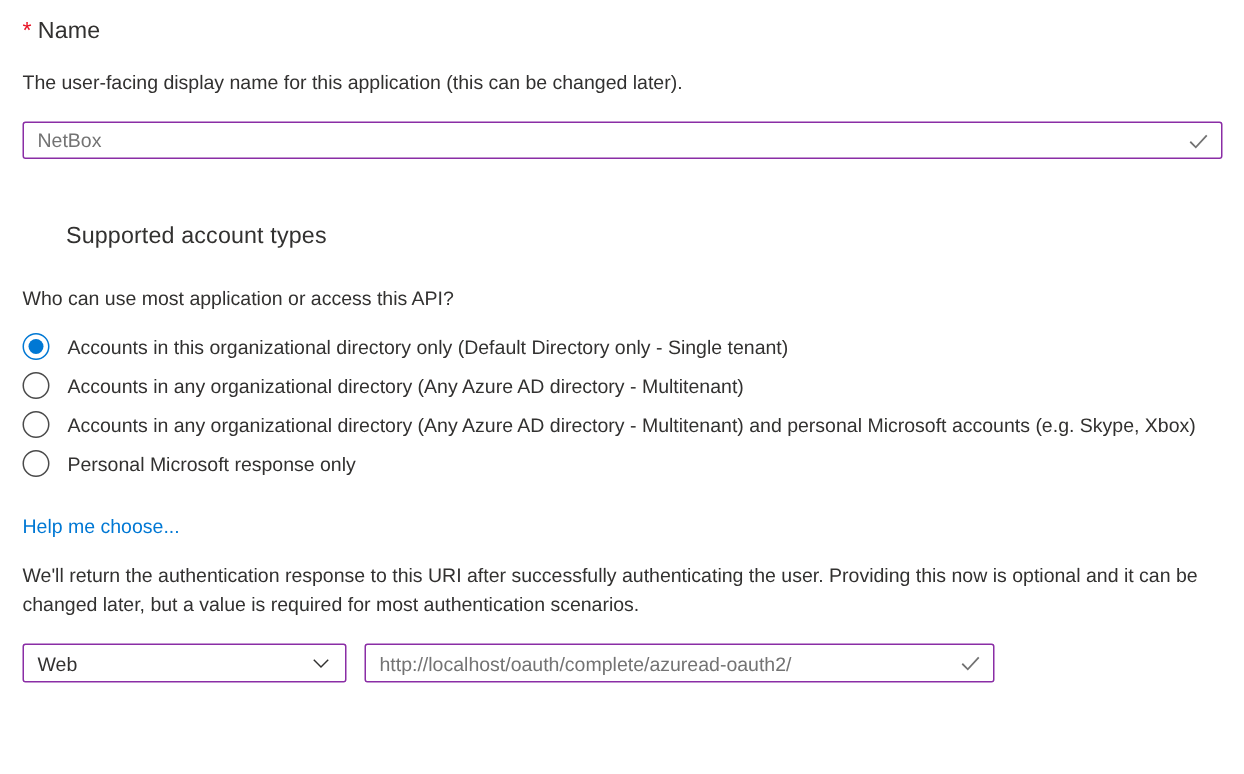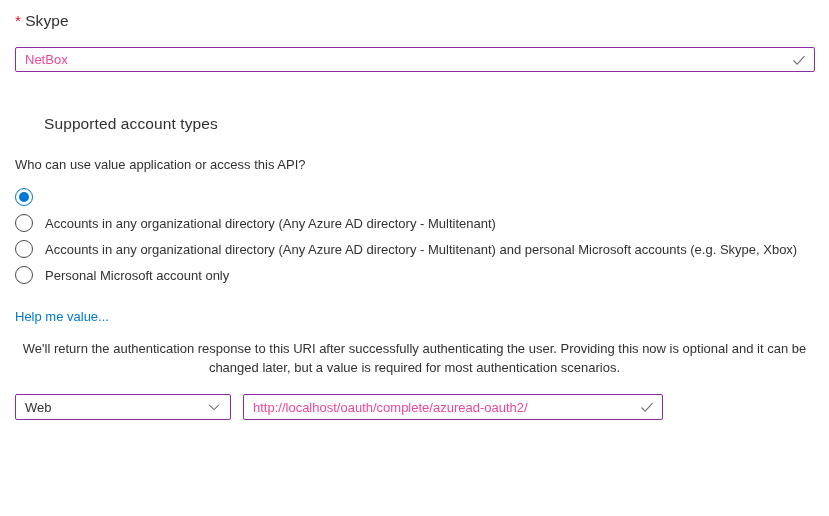--- a/index.html
+++ b/index.html
@@ -43,21 +43,21 @@
     background: #ffffff;
     display: flex;
     align-items: center;
   }
   .input-wrap input {
     flex: 1;
     border: none;
     outline: none;
     font-family: "Liberation Sans", sans-serif;
     font-size: 13px;
-    color: #ec4899;
+    color: #737373;
     padding: 0 26px 0 9px;
     background: transparent;
     height: 100%;
     width: 100%;
   }
   .input-check {
     position: absolute;
     right: 7px;
     top: 50%;
     transform: translateY(-50%);
@@ -105,21 +105,21 @@
     display: inline-block;
     margin-top: 21px;
     font-size: 13px;
     color: #0078d4;
     text-decoration: none;
     cursor: pointer;
   }
 
   
   .redirect-title { margin-top: 49px; }
-  .redirect-desc { margin-top: 14px; max-width: 800px; text-align: center; }
+  .redirect-desc { margin-top: 14px; max-width: 800px; }
   .redirect-row {
     margin-top: 17px;
     display: flex;
     align-items: center;
   }
   .platform-select {
     width: 216px;
     height: 26px;
     border: 1.5px solid #8a2da5;
     border-radius: 2px;
@@ -139,57 +139,59 @@
   }
   .icon { display: inline-flex; align-items: center; }
 </style>
 </head>
 <body>
 
 <div class="page">
 
   
   <div class="section-title name-title">
-    <span class="required">*</span><span>Skype</span>
-  </div>
-
+    <span class="required">*</span><span>Name</span>
+  </div>
+
+  <p class="desc name-desc">The user-facing display name for this application (this can be changed later).</p>
 
   <div class="input-wrap" style="width:800px;">
     <input type="text" value="NetBox" style="">
     <span class="input-check icon">
       <svg width="16" height="16" viewBox="0 0 16 16">
           <path d="M2.5 8.5 L6.2 12.2 L13.5 4.2" stroke="#737373" stroke-width="1.2" fill="none"></path>
         </svg>
     </span>
   </div>
 
   
   <div class="section-title accounts-title">Supported account types</div>
 
-  <p class="desc accounts-question">Who can use value application or access this API?</p>
+  <p class="desc accounts-question">Who can use most application or access this API?</p>
 
   <div class="radio-group">
     <label class="radio-row">
       <span class="radio selected"></span>
+      <span class="radio-label">Accounts in this organizational directory only (Default Directory only - Single tenant)</span>
     </label>
     <label class="radio-row">
       <span class="radio"></span>
       <span class="radio-label">Accounts in any organizational directory (Any Azure AD directory - Multitenant)</span>
     </label>
     <label class="radio-row">
       <span class="radio"></span>
       <span class="radio-label">Accounts in any organizational directory (Any Azure AD directory - Multitenant) and personal Microsoft accounts (e.g. Skype, Xbox)</span>
     </label>
     <label class="radio-row">
       <span class="radio"></span>
-      <span class="radio-label">Personal Microsoft account only</span>
-    </label>
-  </div>
-
-  <a class="help-link" href="#">Help me value...</a>
+      <span class="radio-label">Personal Microsoft response only</span>
+    </label>
+  </div>
+
+  <a class="help-link" href="#">Help me choose...</a>
 
   
 
   <p class="desc redirect-desc">We'll return the authentication response to this URI after successfully authenticating the user. Providing this now is optional and it can be changed later, but a value is required for most authentication scenarios.</p>
 
   <div class="redirect-row">
     <div class="platform-select">
       <span>Web</span>
       <span class="icon">
         <svg width="14" height="14" viewBox="0 0 16 16">

